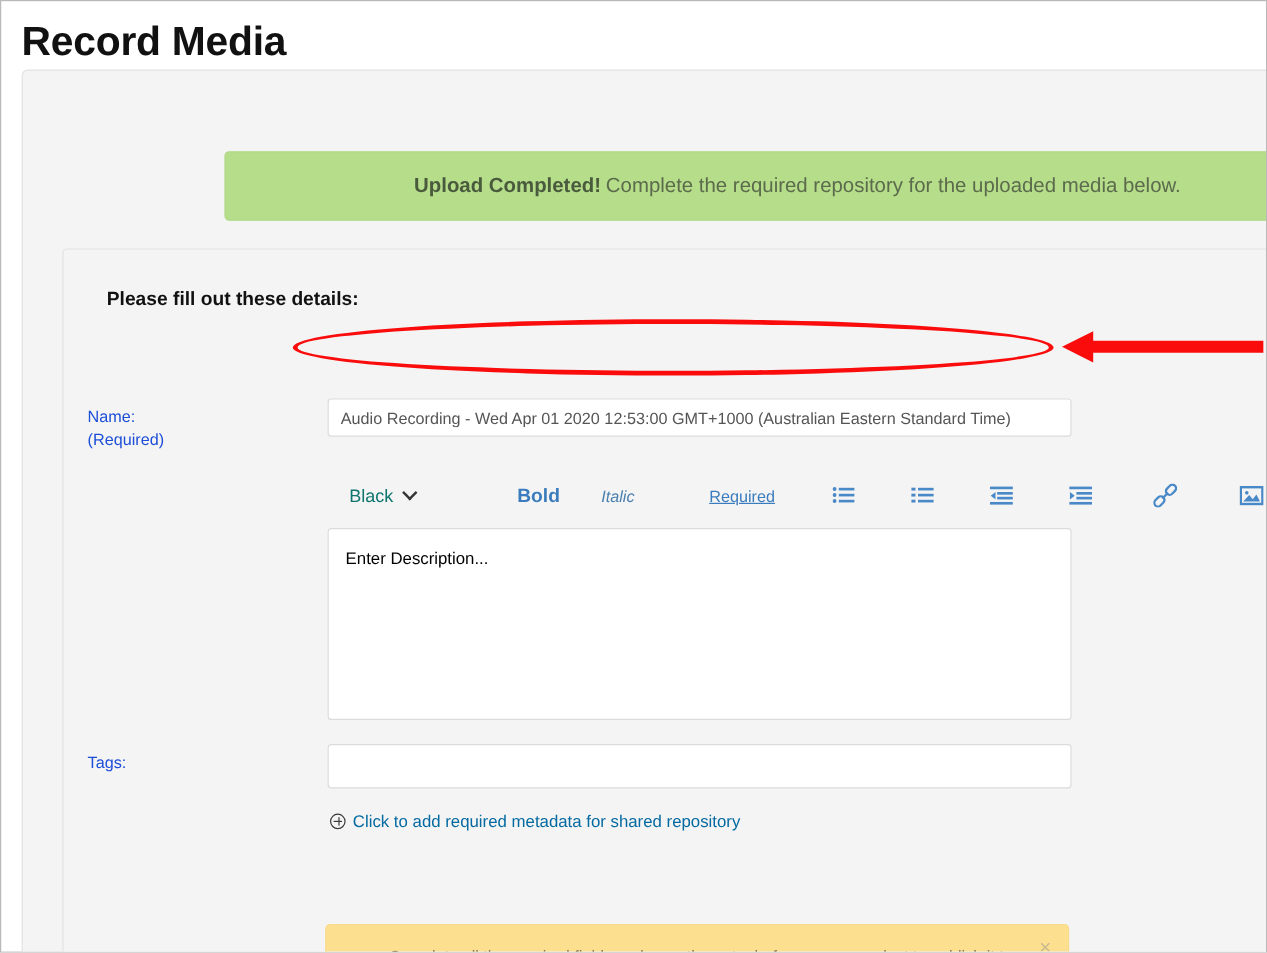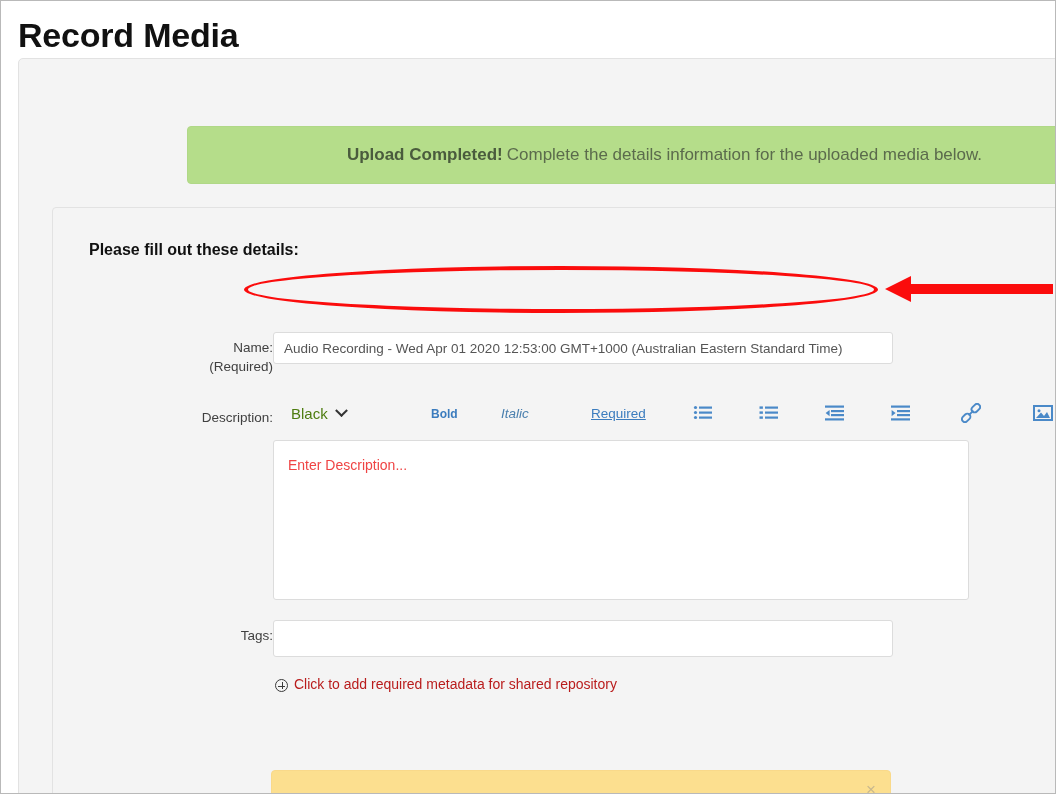--- a/index.html
+++ b/index.html
@@ -75,22 +75,22 @@
     position: absolute;
     left: 36px; top: 33px;
     font-size: 16px;
     font-weight: bold;
     color: #111111;
   }
 
   
   .field-label {
     position: absolute;
-    text-align: right;
-    color: #404040;
+    text-align: left;
+    color: #1d4ed8;
     font-size: 13.5px;
     line-height: 19px;
   }
 
   .label-name   { left: 20px; top: 130px;  width: 200px; }
   .label-desc   { left: 20px; top: 200px;  width: 200px; }
   .label-tags   { left: 20px; top: 418px;  width: 200px; }
 
   .text-input {
     position: absolute;
@@ -115,67 +115,67 @@
   .rte-btn {
     position: absolute;
     top: 0;
     height: 25px;
     display: flex;
     align-items: center;
     font-size: 14px;
     cursor: pointer;
     user-select: none;
   }
-  .rte-color   { left: 18px;  color: #4d7c0f; font-size: 15px; }
+  .rte-color   { left: 18px;  color: #0f766e; font-size: 15px; }
   .rte-color .caret {
     display: inline-block;
     margin-left: 9px;
     width: 9px; height: 9px;
     border-right: 2px solid #333;
     border-bottom: 2px solid #333;
     transform: rotate(45deg) translate(-2px,-2px);
   }
-  .rte-bold    { left: 158px; color: #3b7cbe; font-weight: bold; font-size: 12px; }
+  .rte-bold    { left: 158px; color: #3b7cbe; font-weight: bold; font-size: 16px; }
   .rte-italic  { left: 228px; color: #4a7fae; font-style: italic; font-size: 13.5px; }
   .rte-under   { left: 318px; color: #3b7cbe; text-decoration: underline; font-size: 13.5px; }
 
   .icon-btn {
     position: absolute;
     top: 2px;
     width: 20px; height: 20px;
     cursor: pointer;
   }
   .ic-ul     { left: 420px; }
   .ic-ol     { left: 486px; }
   .ic-outd   { left: 552px; }
   .ic-ind    { left: 618px; }
   .ic-link   { left: 688px; }
   .ic-img    { left: 760px; }
 
   
   .desc-area {
     position: absolute;
     left: 220px; top: 232px;
-    width: 696px; height: 160px;
+    width: 620px; height: 160px;
     background: #ffffff;
     border: 1px solid #dcdcdc;
     border-radius: 3px;
     padding: 16px 14px;
     font-size: 14px;
-    color: #ef4444;
+    color: #000000;
   }
 
   
   .meta-link {
     position: absolute;
     left: 222px; top: 468px;
     font-size: 14px;
-    color: #b91c1c;
+    color: #0369a1;
     display: flex;
-    align-items: flex-end;
+    align-items: center;
     cursor: pointer;
   }
   .plus-circle {
     width: 13px; height: 13px;
     border: 1px solid #3a3a3a;
     border-radius: 50%;
     margin-right: 6px;
     position: relative;
     flex: none;
   }
@@ -229,34 +229,33 @@
 <body>
 
 <div id="viewport">
 
   <div class="page-title">Record Media</div>
 
   <div class="outer-panel">
 
     <div class="alert-success">
       <span class="strong">Upload Completed!</span>
-      <span>Complete the details information for the uploaded media below.</span>
+      <span>Complete the required repository for the uploaded media below.</span>
     </div>
 
     <div class="inner-panel">
 
       <div class="section-title">Please fill out these details:</div>
 
       <div class="field-label label-name">
         <div>Name:</div>
         <div>(Required)</div>
       </div>
       <input class="text-input input-name" type="text" value="Audio Recording - Wed Apr 01 2020 12:53:00 GMT+1000 (Australian Eastern Standard Time)" style="">
 
-      <div class="field-label label-desc">Description:</div>
 
       <div class="rte-toolbar">
         <div class="rte-btn rte-color">
           <span>Black</span>
           <span class="caret"></span>
         </div>
         <div class="rte-btn rte-bold">Bold</div>
         <div class="rte-btn rte-italic">Italic</div>
         <div class="rte-btn rte-under">Required</div>
 

